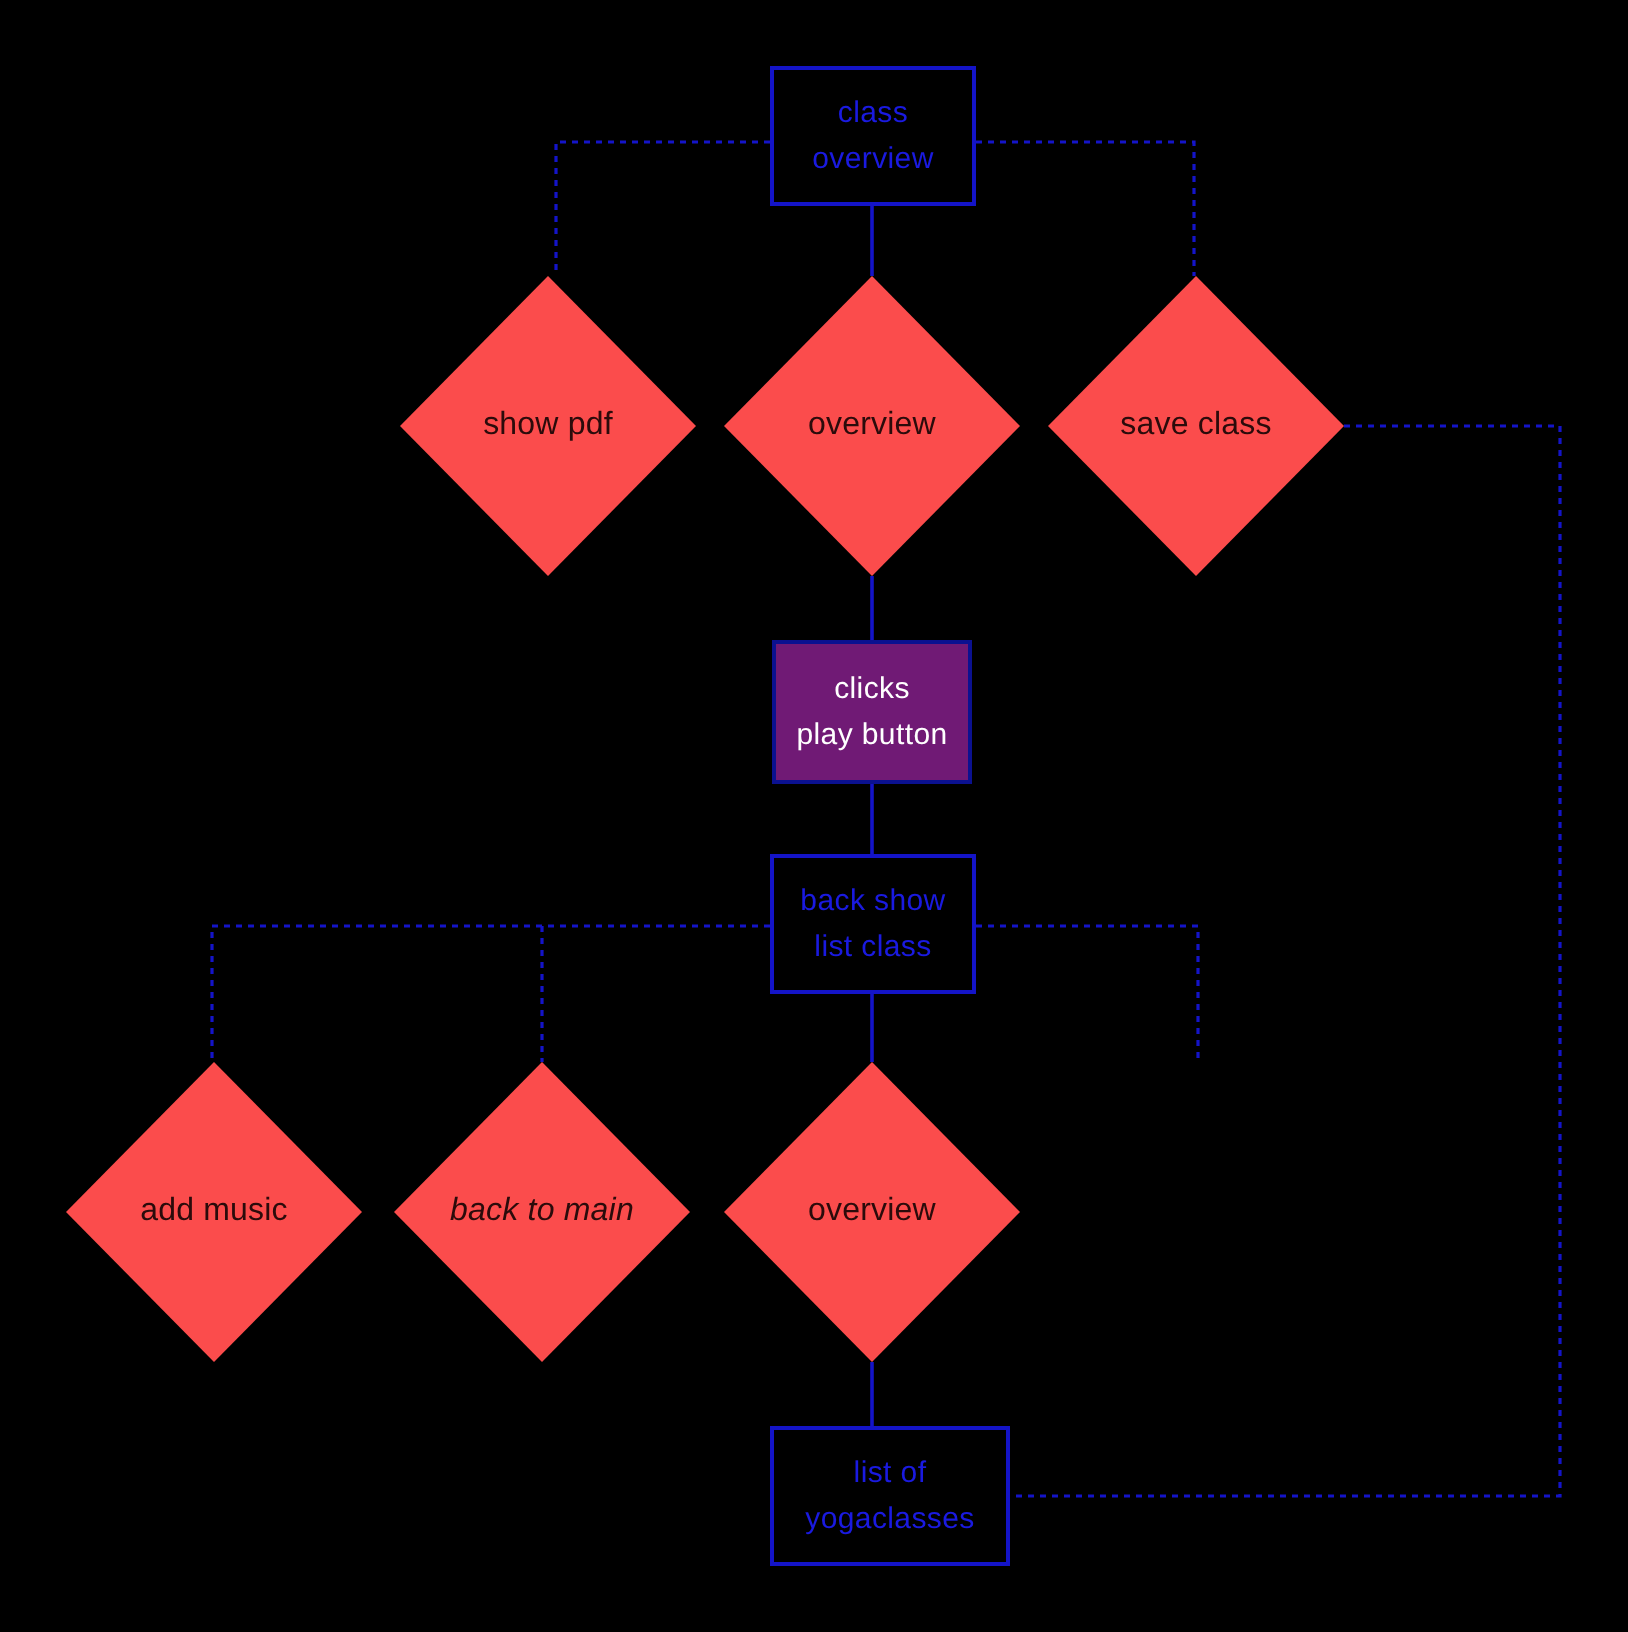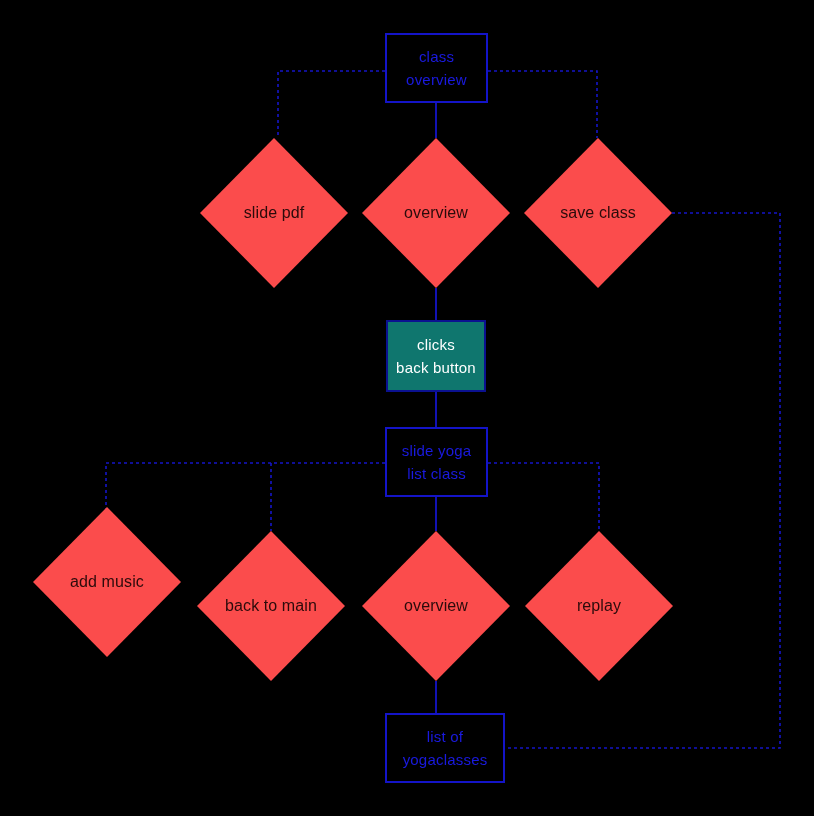--- a/index.html
+++ b/index.html
@@ -37,21 +37,21 @@
     font-size:15px;
     letter-spacing:.2px;
   }
   .box.outline{
     border:2px solid #1414C8;
     background:#000000;
     color:#1A1AE0;
   }
   .box.filled{
     border:2px solid #0B1190;
-    background:#0f766e;
+    background:#701a75;
     color:#FFFFFF;
   }
   .box .ln{display:block;white-space:nowrap;}
 
   
   .diamond{
     position:absolute;
     display:flex;
     align-items:center;
     justify-content:center;
@@ -102,61 +102,57 @@
     <path d="M436 681 V713" fill="none" stroke="#1414C8" stroke-width="1.8"></path>
   </svg>
 
   <div class="box outline" style="left:385px; top:33px; width:103px; height:70px;align-items:center;">
     <span class="ln">class</span>
     <span class="ln">overview</span>
   </div>
 
   <div class="diamond" style="left:200px; top:138px; width:148px; height:150px;">
     <span class="shape"></span>
-    <span class="dlabel">slide pdf</span>
+    <span class="dlabel">show pdf</span>
   </div>
 
   <div class="diamond" style="left:362px; top:138px; width:148px; height:150px;">
     <span class="shape"></span>
     <span class="dlabel">overview</span>
   </div>
 
   <div class="diamond" style="left:524px; top:138px; width:148px; height:150px;">
     <span class="shape"></span>
     <span class="dlabel">save class</span>
   </div>
 
   <div class="box filled" style="left:386px; top:320px; width:100px; height:72px;">
     <span class="ln">clicks</span>
-    <span class="ln">back button</span>
+    <span class="ln">play button</span>
   </div>
 
   <div class="box outline" style="left:385px; top:427px; width:103px; height:70px;">
-    <span class="ln">slide yoga</span>
+    <span class="ln">back show</span>
     <span class="ln">list class</span>
   </div>
 
-  <div class="diamond" style="left:33px; top:507px; width:148px; height:150px;justify-content:center;">
+  <div class="diamond" style="left:33px; top:531px; width:148px; height:150px;justify-content:center;">
     <span class="shape"></span>
     <span class="dlabel">add music</span>
   </div>
 
-  <div class="diamond" style="left:197px; top:531px; width:148px; height:150px;">
+  <div class="diamond" style="left:197px; top:531px; width:148px; height:150px;font-style:italic;">
     <span class="shape"></span>
     <span class="dlabel">back to main</span>
   </div>
 
   <div class="diamond" style="left:362px; top:531px; width:148px; height:150px;">
     <span class="shape"></span>
     <span class="dlabel">overview</span>
   </div>
 
-  <div class="diamond" style="left:525px; top:531px; width:148px; height:150px;">
-    <span class="shape"></span>
-    <span class="dlabel">replay</span>
-  </div>
 
   <div class="box outline" style="left:385px; top:713px; width:120px; height:70px;">
     <span class="ln">list of</span>
     <span class="ln">yogaclasses</span>
   </div>
 
 </div>
 
 </body></html>

